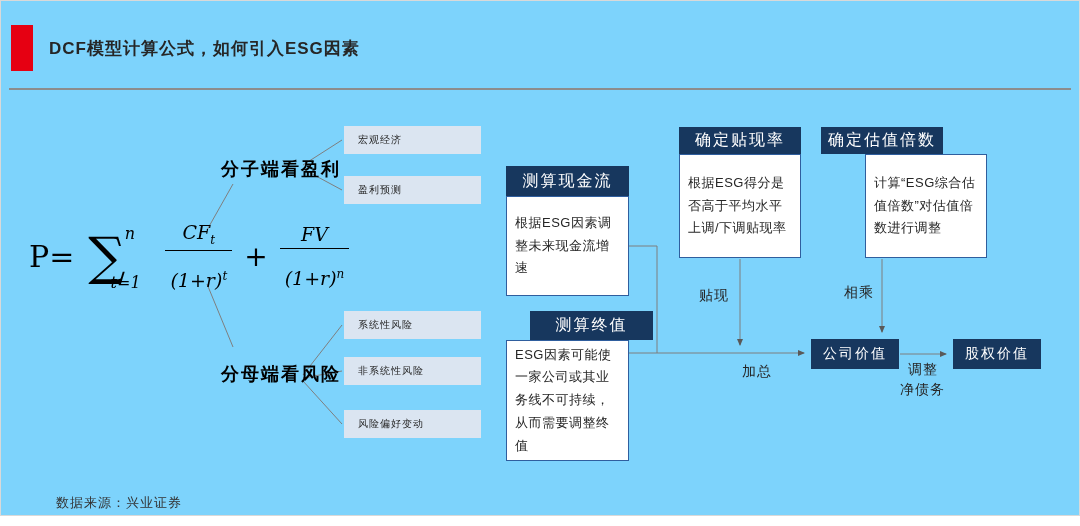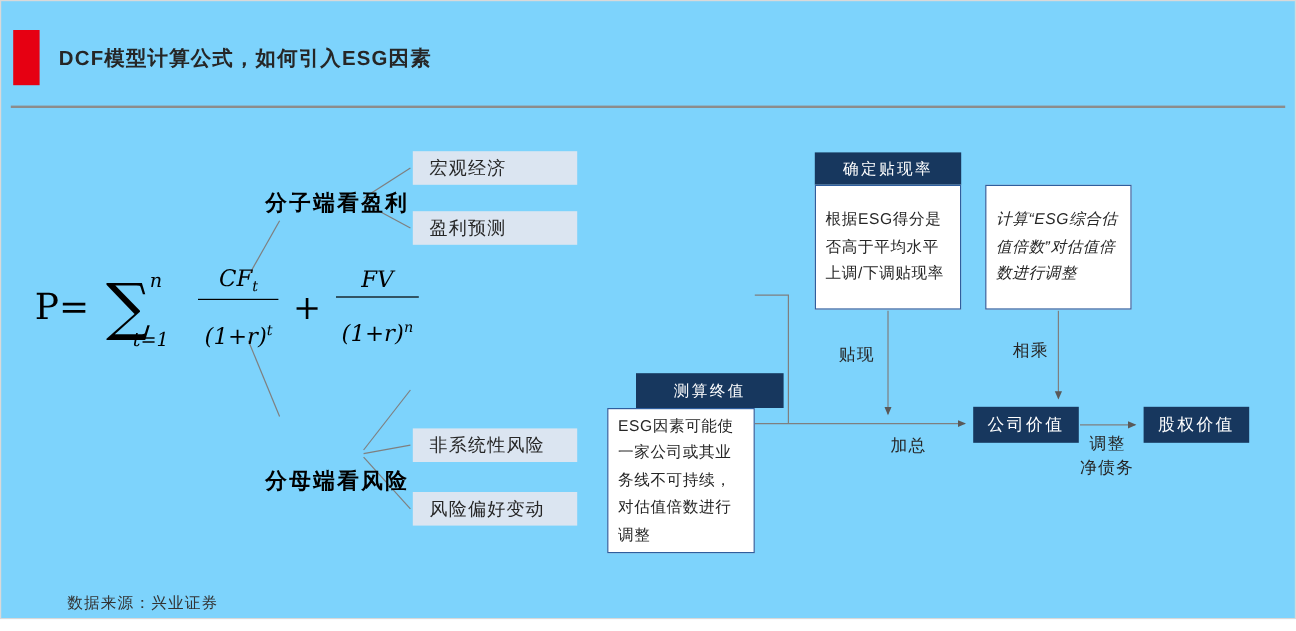--- a/index.html
+++ b/index.html
@@ -23,24 +23,24 @@
   .frac{display:inline-flex;flex-direction:column;align-items:center;font-style:italic;margin:0 6px;}
   .frac .num{font-size:19px;padding:0 6px 3px;}
   .frac .den{font-size:19px;border-top:1.6px solid #000;padding:18px 5px 0;}
   .frac sub{font-size:12px;}
   .frac sup{font-size:12px;}
   .f-plus{font-size:28px;margin:0 6px;}
   
   .side-label{position:absolute;font-size:18px;font-weight:bold;color:#000;letter-spacing:2px;margin-left:27px;}
   
   .chip{position:absolute;width:137px;height:28px;background:#dbe5f1;display:flex;align-items:center;
-        padding-left:14px;box-sizing:border-box;font-size:15px;color:#262626;letter-spacing:1px;}
+        padding-left:14px;box-sizing:border-box;font-size:10px;color:#262626;letter-spacing:1px;}
   
   .navy{position:absolute;background:#17375e;color:#fff;display:flex;align-items:center;justify-content:center;
-        font-size:13px;letter-spacing:2px;box-sizing:border-box;}
+        font-size:16px;letter-spacing:2px;box-sizing:border-box;}
   
   .body-box{position:absolute;background:#fff;border:1.2px solid #2f5e9e;box-sizing:border-box;
             display:flex;align-items:center;justify-content:center;padding:6px 8px;
             font-size:13px;line-height:1.75;color:#262626;text-align:left;letter-spacing:0.5px;}
   
   .flow-label{position:absolute;font-size:14px;color:#262626;letter-spacing:1px;}
   
   .source-note{position:absolute;left:55px;top:493px;font-size:13px;color:#333;letter-spacing:1px;}
   .lines{position:absolute;left:0;top:0;width:1080px;height:526px;}
 </style>
@@ -92,35 +92,39 @@
       <span class="den"><span>(1+r)</span><sup>t</sup></span>
     </span>
     <span class="f-plus">+</span>
     <span class="frac">
       <span class="num"><span>FV</span></span>
       <span class="den"><span>(1+r)</span><sup>n</sup></span>
     </span>
   </div>
 
   <div class="side-label" style="left:193px;top:156px;">分子端看盈利</div>
-  <div class="side-label" style="left:193px;top:388px;">分母端看风险</div>
+  <div class="side-label" style="left:193px;top:361px;">分母端看风险</div>
 
   <div class="chip" style="left:343px;top:125px;">宏观经济</div>
   <div class="chip" style="left:343px;top:175px;">盈利预测</div>
+  <div class="chip" style="left:343px;top:310px;">系统性风险</div>
   <div class="chip" style="left:343px;top:409px;">风险偏好变动</div>
   <div class="chip" style="left:343px;top:356px;">非系统性风险</div>
 
+  <div class="navy" style="left:505px;top:165px;width:123px;height:30px;">测算现金流</div>
+  <div class="body-box" style="left:505px;top:195px;width:123px;height:100px;">根据ESG因素调整未来现金流增速</div>
 
   <div class="navy" style="left:505px;top:310px;width:123px;height:29px;margin-left:24px;">测算终值</div>
-  <div class="body-box" style="left:505px;top:339px;width:123px;height:121px;">ESG因素可能使一家公司或其业务线不可持续，对估值倍数进行调整</div>
+  <div class="body-box" style="left:505px;top:339px;width:123px;height:121px;">ESG因素可能使一家公司或其业务线不可持续，从而需要调整终值</div>
 
   <div class="navy" style="left:678px;top:126px;width:122px;height:27px;">确定贴现率</div>
   <div class="body-box" style="left:678px;top:153px;width:122px;height:104px;">根据ESG得分是否高于平均水平上调/下调贴现率</div>
 
-  <div class="body-box" style="left:820px;top:153px;width:122px;height:104px;font-style:italic;">计算“ESG综合估值倍数”对估值倍数进行调整</div>
+  <div class="navy" style="left:820px;top:126px;width:122px;height:27px;">确定估值倍数</div>
+  <div class="body-box" style="left:864px;top:153px;width:122px;height:104px;">计算“ESG综合估值倍数”对估值倍数进行调整</div>
 
   <div class="flow-label" style="left:698px;top:286px;">贴现</div>
   <div class="flow-label" style="left:843px;top:283px;">相乘</div>
   <div class="flow-label" style="left:741px;top:362px;">加总</div>
   <div class="flow-label" style="left:907px;top:360px;">调整</div>
   <div class="flow-label" style="left:899px;top:380px;">净债务</div>
 
   <div class="navy" style="left:952px;top:338px;width:88px;height:30px;font-size:14px;">股权价值</div>
   <div class="navy" style="left:810px;top:338px;width:88px;height:30px;font-size:14px;">公司价值</div>
 

